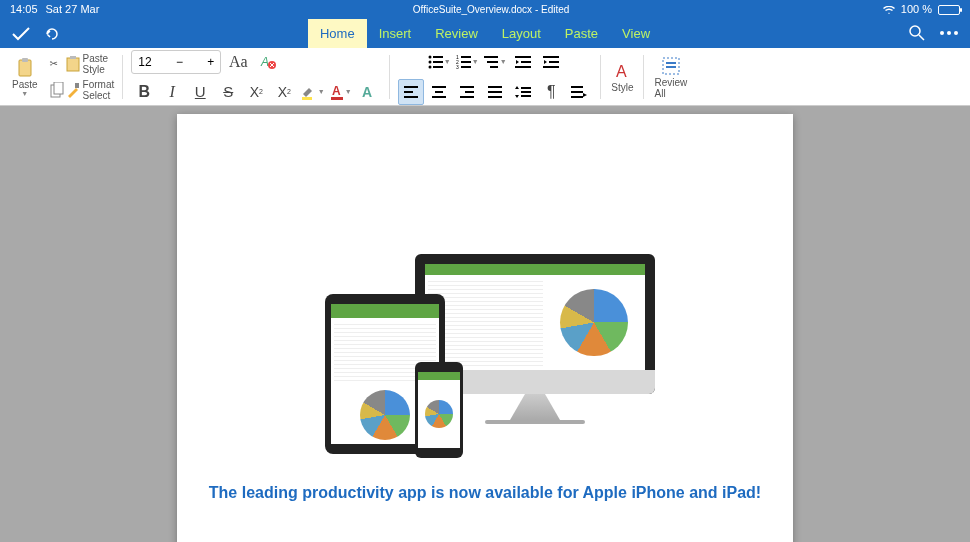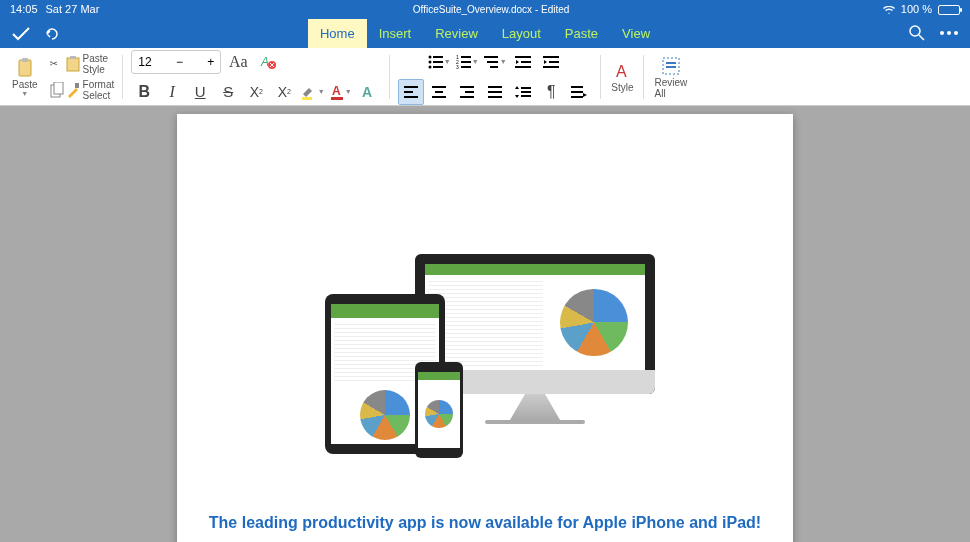--- a/index.html
+++ b/index.html
@@ -46,21 +46,21 @@
 .iphone { width: 48px; height: 96px; position: absolute; left: 120px; bottom: 26px; background: #222; border-radius: 6px; padding: 10px 3px; z-index: 3; }
 .iphone-screen { width: 100%; height: 100%; background: #fff; }
 
 .mini-app { width: 100%; height: 100%; display: flex; flex-direction: column; font-size: 3px; }
 .mini-toolbar { height: 10%; background: #5fa544; }
 .mini-body { flex: 1; display: flex; padding: 3px; gap: 3px; }
 .mini-table { flex: 1; background: repeating-linear-gradient(#fff, #fff 3px, #eee 3px, #eee 4px); }
 .mini-pie { width: 45%; display:flex; align-items:center; justify-content:center; }
 .pie { width: 70%; aspect-ratio:1; border-radius:50%; background: conic-gradient(#4a90d9 0 90deg, #6fb95f 90deg 150deg, #e0893a 150deg 210deg, #5aa0c8 210deg 260deg, #d8b94a 260deg 300deg, #888 300deg 360deg); }
 
-.headline { margin-top: 30px; color: #1e6bc0; font-size: 16px; font-weight: 700; text-align: center; }
+.headline { color: #1e6bc0; font-size: 16px; font-weight: 700; text-align: center; }
 
 svg { display: block; }
 .battery { width: 22px; height: 10px; border: 1px solid #fff; border-radius: 2px; position: relative; }
 .battery::after { content:''; position:absolute; right:-3px; top:2px; width:2px; height:4px; background:#fff; border-radius:1px; }
 .battery-fill { width: 100%; height: 100%; background: #fff; }
 </style>
 </head>
 <body>
 
 <div class="status-bar">

